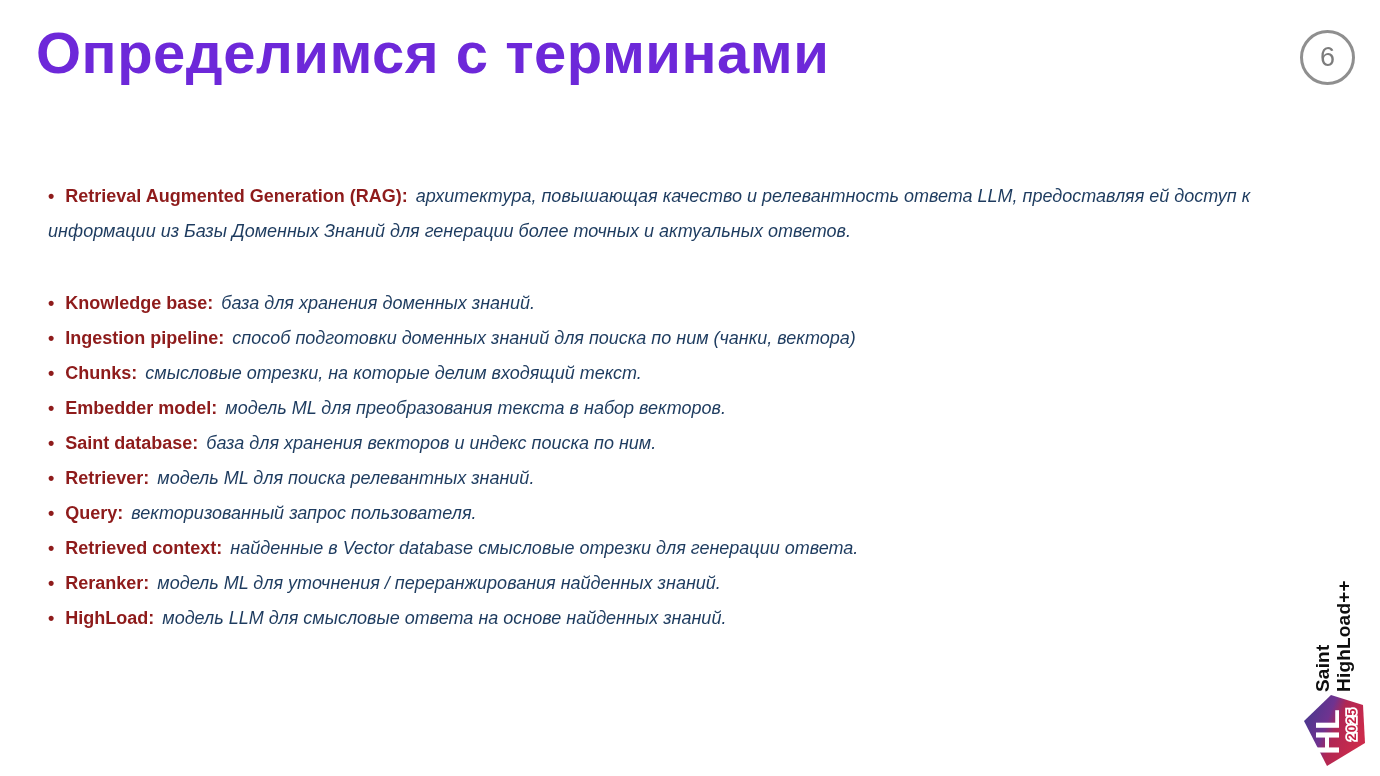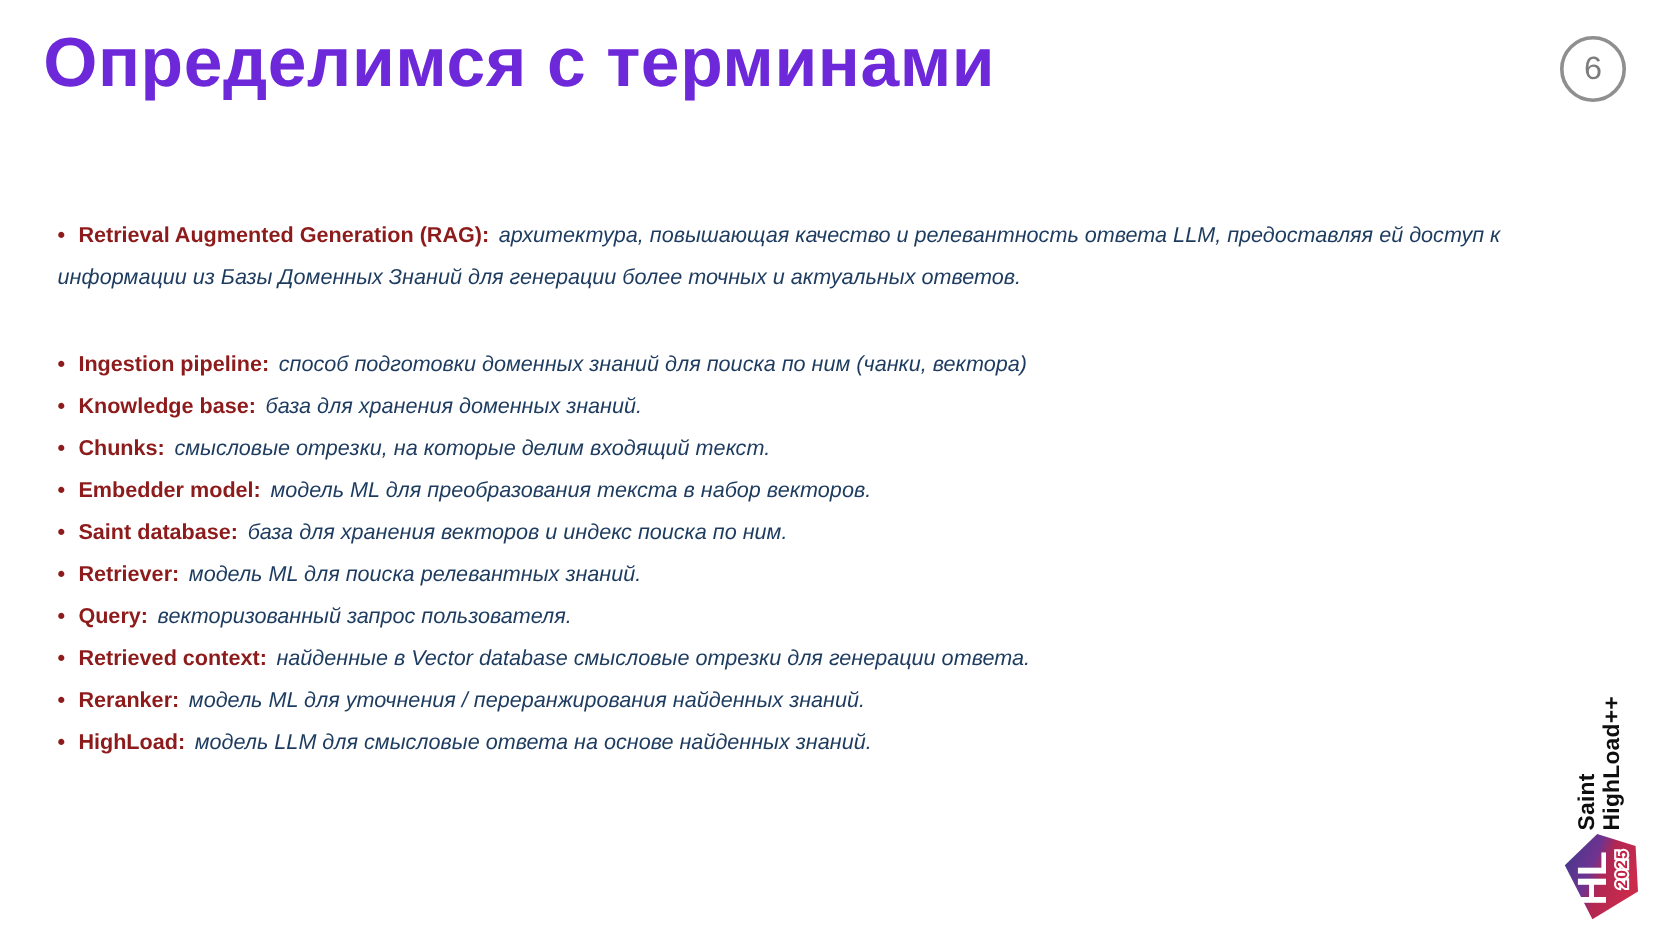--- a/index.html
+++ b/index.html
@@ -98,22 +98,22 @@
 
   <div class="page-circle">
     <span>6</span>
   </div>
 
   <div class="content">
 
     <p class="def-line intro"><b class="term">Retrieval Augmented Generation (RAG):</b><i class="desc">архитектура, повышающая качество и релевантность ответа LLM, предоставляя ей доступ к информации из Базы Доменных Знаний для генерации более точных и актуальных ответов.</i></p>
 
     <ul class="terms-list">
+      <li class="def-line"><b class="term">Knowledge base:</b><i class="desc">база для хранения доменных знаний.</i></li>
       <li class="def-line"><b class="term">Ingestion pipeline:</b><i class="desc">способ подготовки доменных знаний для поиска по ним (чанки, вектора)</i></li>
-      <li class="def-line"><b class="term">Knowledge base:</b><i class="desc">база для хранения доменных знаний.</i></li>
       <li class="def-line"><b class="term">Chunks:</b><i class="desc">смысловые отрезки, на которые делим входящий текст.</i></li>
       <li class="def-line"><b class="term">Embedder model:</b><i class="desc">модель ML для преобразования текста в набор векторов.</i></li>
       <li class="def-line"><b class="term">Saint database:</b><i class="desc">база для хранения векторов и индекс поиска по ним.</i></li>
       <li class="def-line"><b class="term">Retriever:</b><i class="desc">модель ML для поиска релевантных знаний.</i></li>
       <li class="def-line"><b class="term">Query:</b><i class="desc">векторизованный запрос пользователя.</i></li>
       <li class="def-line"><b class="term">Retrieved context:</b><i class="desc">найденные в Vector database смысловые отрезки для генерации ответа.</i></li>
       <li class="def-line"><b class="term">Reranker:</b><i class="desc">модель ML для уточнения / переранжирования найденных знаний.</i></li>
       <li class="def-line"><b class="term">HighLoad:</b><i class="desc">модель LLM для смысловые ответа на основе найденных знаний.</i></li>
     </ul>
   </div>

